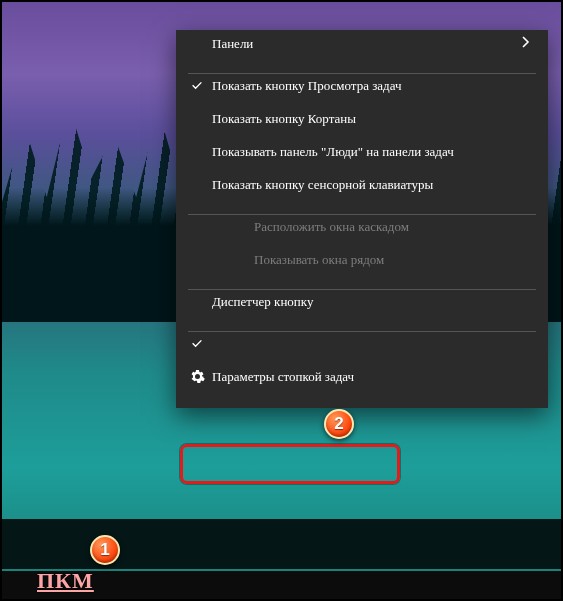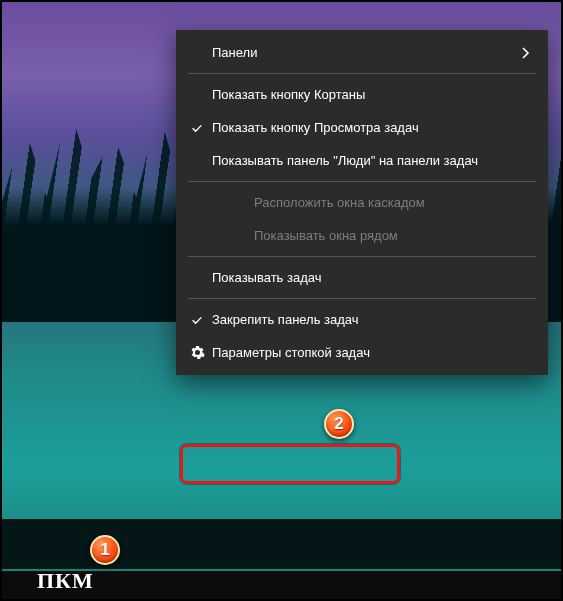--- a/index.html
+++ b/index.html
@@ -36,22 +36,23 @@
       position: absolute; left: 0; right: 0; bottom: 30px; height: 50px;
       background: #041616;
     }
     .taskbar {
       position: absolute; left: 0; right: 0; bottom: 0; height: 28px;
       background: #0c0c0c;
     }
     .pkm-label {
       position: absolute; left: 35px; bottom: 5px;
       font-family: Georgia, "Times New Roman", serif;
-      font-weight: bold; font-size: 22px; color: #ffffff; letter-spacing: 1px;
+      font-weight: bold; font-size: 22px; color: #fca5a5; letter-spacing: 1px;
       text-shadow: 0 0 2px #000;
+      text-decoration: underline;
     }
     .badge {
       position: absolute; width: 30px; height: 30px; border-radius: 50%;
       background: radial-gradient(circle at 35% 30%, #ff9a5a, #ff4a10 60%, #c62a00);
       border: 2px solid #ffe8b0;
       box-shadow: 0 2px 5px rgba(0,0,0,0.6), inset 0 -2px 3px rgba(0,0,0,0.25);
       color: #fff; font-weight: bold; font-size: 17px;
       display: flex; align-items: center; justify-content: center;
       text-shadow: 0 1px 1px rgba(0,0,0,0.5);
       z-index: 40;
@@ -60,25 +61,26 @@
     .badge-2 { left: 322px; top: 407px; }
 
     .context-menu {
       position: absolute; top: 28px; left: 174px; width: 372px;
       background: #2b2b2b; color: #fff;
       box-shadow: 0 8px 24px rgba(0,0,0,0.55);
       padding: 6px 0;
       z-index: 20;
     }
     .menu-item {
-      display: flex; align-items: center;
+      display: flex; align-items: flex-start;
       height: 33px;
       padding: 0 14px 0 6px;
       cursor: default;
       position: relative;
+      font-family: Liberation Serif, serif;
     }
     .menu-item.disabled { color: #7d7d7d; padding-left: 48px; }
     .item-icon {
       width: 30px; flex: 0 0 30px;
       display: flex; align-items: center; justify-content: center;
     }
     .item-label { flex: 1; white-space: nowrap; overflow: hidden; text-overflow: ellipsis; font-size: 13px; }
     .item-arrow {
       width: 16px; flex: 0 0 16px; display: flex; align-items: center; justify-content: center;
     }
@@ -109,57 +111,60 @@
       <span class="item-icon"></span>
       <span class="item-label">Панели</span>
       <span class="item-arrow">
         <svg width="10" height="12" viewBox="0 0 8 12">
           <path d="M1 1 L6 6 L1 11" fill="none" stroke="#fff" stroke-width="1.6"></path>
         </svg>
       </span>
     </div>
     <div class="separator"></div>
     <div class="menu-item">
-      <span class="item-icon"></span>
-      <span class="item-label">Показать кнопку Кортаны</span>
-    </div>
-    <div class="menu-item">
       <span class="item-icon check">
         <svg width="14" height="14" viewBox="0 0 16 16">
           <path d="M3 8.2 L6.4 11.6 L13 5" fill="none" stroke="#fff" stroke-width="1.6"></path>
         </svg>
       </span>
       <span class="item-label">Показать кнопку Просмотра задач</span>
     </div>
     <div class="menu-item">
       <span class="item-icon"></span>
+      <span class="item-label">Показать кнопку Кортаны</span>
+    </div>
+    <div class="menu-item">
+      <span class="item-icon"></span>
       <span class="item-label">Показывать панель "Люди" на панели задач</span>
+    </div>
+    <div class="menu-item">
+      <span class="item-icon"></span>
+      <span class="item-label">Показать кнопку сенсорной клавиатуры</span>
     </div>
     <div class="separator"></div>
     <div class="menu-item disabled">
       <span class="item-icon"></span>
       <span class="item-label">Расположить окна каскадом</span>
     </div>
     <div class="menu-item disabled">
       <span class="item-icon"></span>
       <span class="item-label">Показывать окна рядом</span>
     </div>
     <div class="separator"></div>
     <div class="menu-item">
       <span class="item-icon"></span>
-      <span class="item-label">Показывать задач</span>
+      <span class="item-label">Диспетчер кнопку</span>
     </div>
     <div class="separator"></div>
     <div class="menu-item">
       <span class="item-icon check">
         <svg width="14" height="14" viewBox="0 0 16 16">
           <path d="M3 8.2 L6.4 11.6 L13 5" fill="none" stroke="#fff" stroke-width="1.6"></path>
         </svg>
       </span>
-      <span class="item-label">Закрепить панель задач</span>
     </div>
     <div class="menu-item">
       <span class="item-icon gear">
         <svg width="15" height="15" viewBox="0 0 24 24">
           <path fill="#fff" d="M12 8a4 4 0 100 8 4 4 0 000-8zm9.4 4c0 .6-.05 1.2-.15 1.75l2.05 1.6c.2.15.25.4.12.62l-1.95 3.37c-.12.22-.38.3-.6.22l-2.42-.97a7.9 7.9 0 01-1.52.88l-.37 2.58c-.04.24-.25.42-.5.42h-3.9c-.25 0-.46-.18-.5-.42l-.37-2.58a7.9 7.9 0 01-1.52-.88l-2.42.97c-.22.08-.48 0-.6-.22L2.7 15.97a.47.47 0 01.12-.62l2.05-1.6A8.3 8.3 0 014.72 12c0-.6.05-1.2.15-1.75L2.82 8.65a.47.47 0 01-.12-.62L4.65 4.66c.12-.22.38-.3.6-.22l2.42.97c.47-.35.98-.65 1.52-.88l.37-2.58c.04-.24.25-.42.5-.42h3.9c.25 0 .46.18.5.42l.37 2.58c.54.23 1.05.53 1.52.88l2.42-.97c.22-.08.48 0 .6.22l1.95 3.37c.13.22.08.47-.12.62l-2.05 1.6c.1.55.15 1.15.15 1.75z"></path>
         </svg>
       </span>
       <span class="item-label">Параметры стопкой задач</span>
     </div>
   </div>

